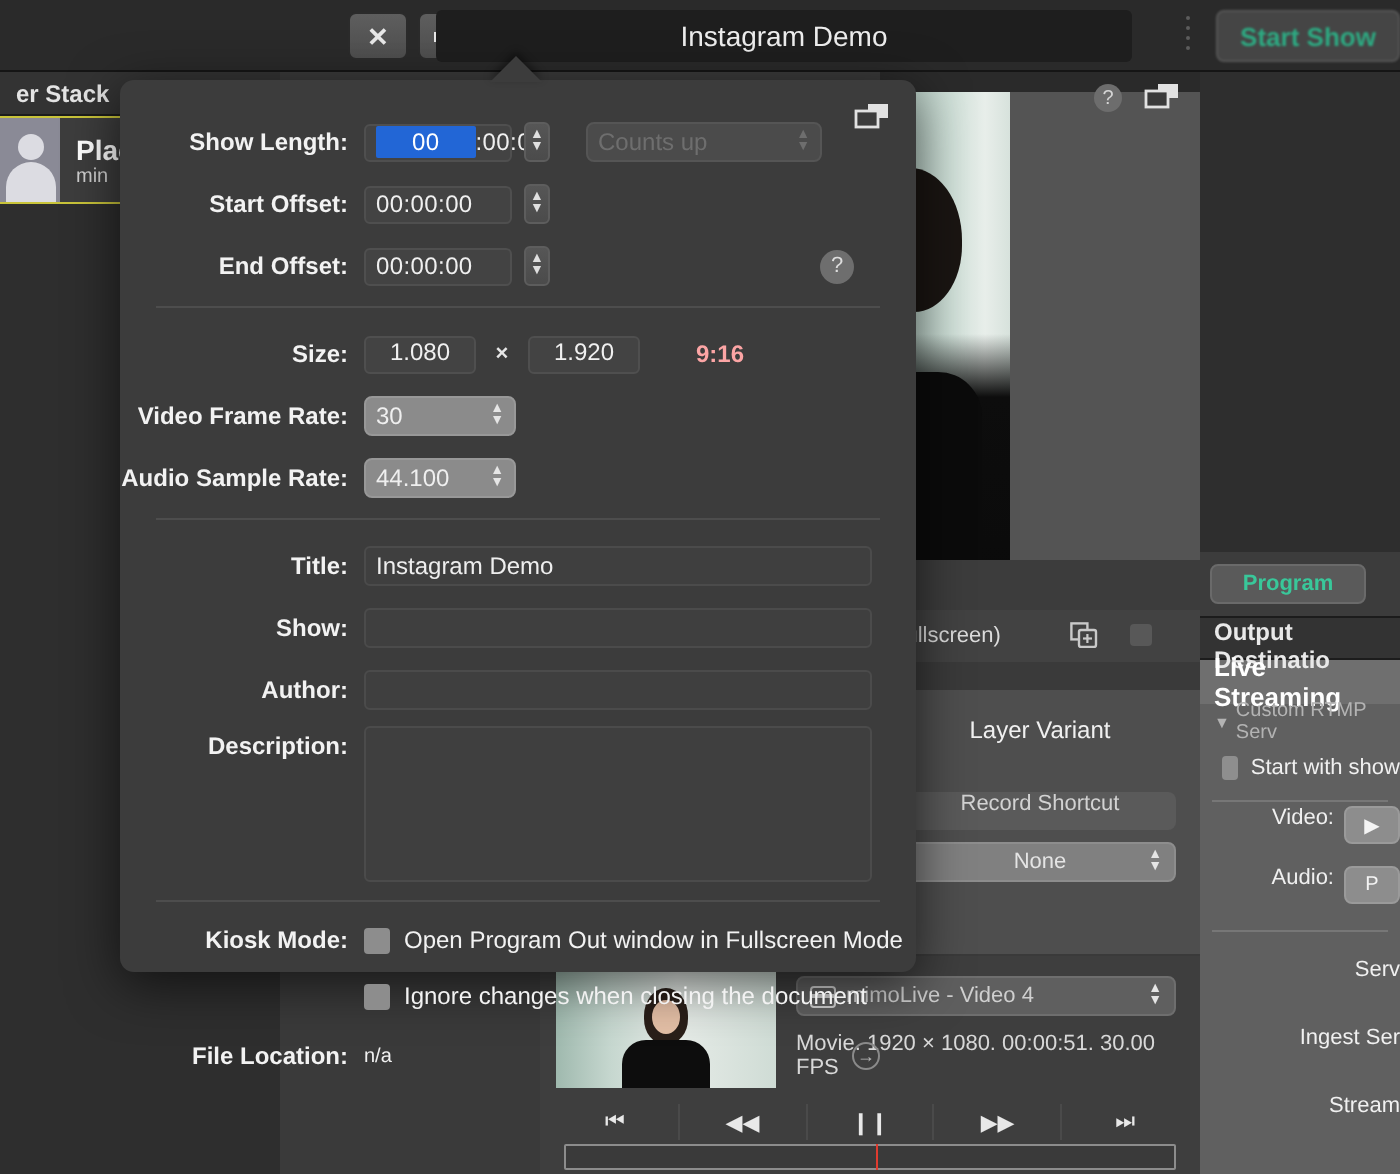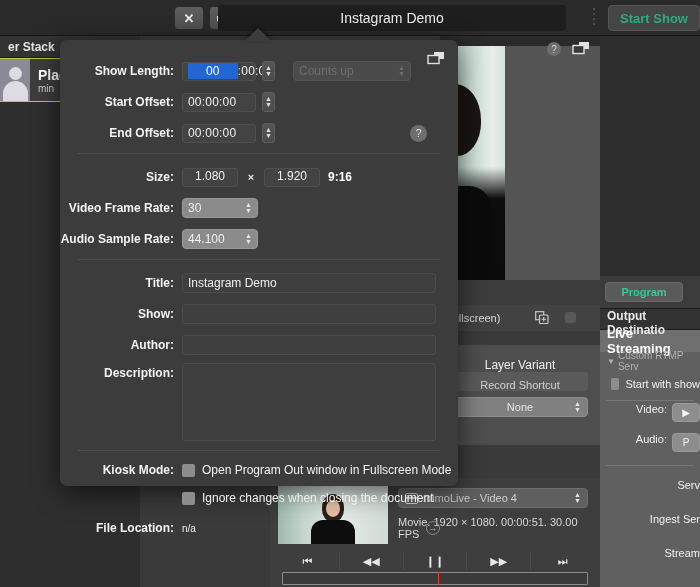--- a/index.html
+++ b/index.html
@@ -125,28 +125,28 @@
   .fs-copy {
     position: absolute; left: 95px; top: 6px; width: 14px; height: 13px;
   }
   .fs-dim {
     position: absolute; left: 125px; top: 7px; width: 11px; height: 11px;
     background: #585858; border-radius: 2px;
   }
 
   
   .lv-block {
-    position: absolute; left: 440px; top: 345px; width: 160px; height: 100px;
+    position: absolute; left: 440px; top: 345px; width: 160px; height: 132px;
     background: #4e4e4e;
   }
   .lv-title { text-align: center; color: #f0f0f0; font-size: 12px; padding-top: 13px; }
   .lv-rec {
-    margin: 0 auto 0; width: 136px; height: 19px;
+    margin: 24px auto 0; width: 136px; height: 19px;
     background: #5a5a5a; border-radius: 4px;
-    display: flex; align-items: flex-end; justify-content: center;
+    display: flex; align-items: flex-start; justify-content: center;
     color: #d2d2d2; font-size: 11px;
   }
   .lv-none {
     margin: 6px auto 0; width: 136px; height: 20px;
     background: #808080; border: 1px solid #8d8d8d; border-radius: 4px;
     display: flex; align-items: center; justify-content: center;
     color: #e4e4e4; font-size: 11px; position: relative;
   }
   .lv-none .arrows { position: absolute; right: 6px; top: 3px; }
 
@@ -559,21 +559,21 @@
 
     <div class="row">
       <div class="rl">Size:</div>
       <div class="inline" style="width:56px">
         <span>1.080</span>
       </div>
       <div style="width:26px;text-align:center;color:#e6e6e6;font-size:11px;font-weight:bold">×</div>
       <div class="inline" style="width:56px">
         <span>1.920</span>
       </div>
-      <div style="margin-left:8px;color:#ffffff;font-size:12px;font-weight:bold">9:16</div>
+      <div style="margin-left:28px;color:#fca5a5;font-size:12px;font-weight:bold">9:16</div>
     </div>
 
     <div class="row">
       <div class="rl">Video Frame Rate:</div>
       <div class="popbtn" style="width:76px">
         <span>30</span>
         <span class="arrows">
             <span>▲</span>
             <span>▼</span>
           </span>

